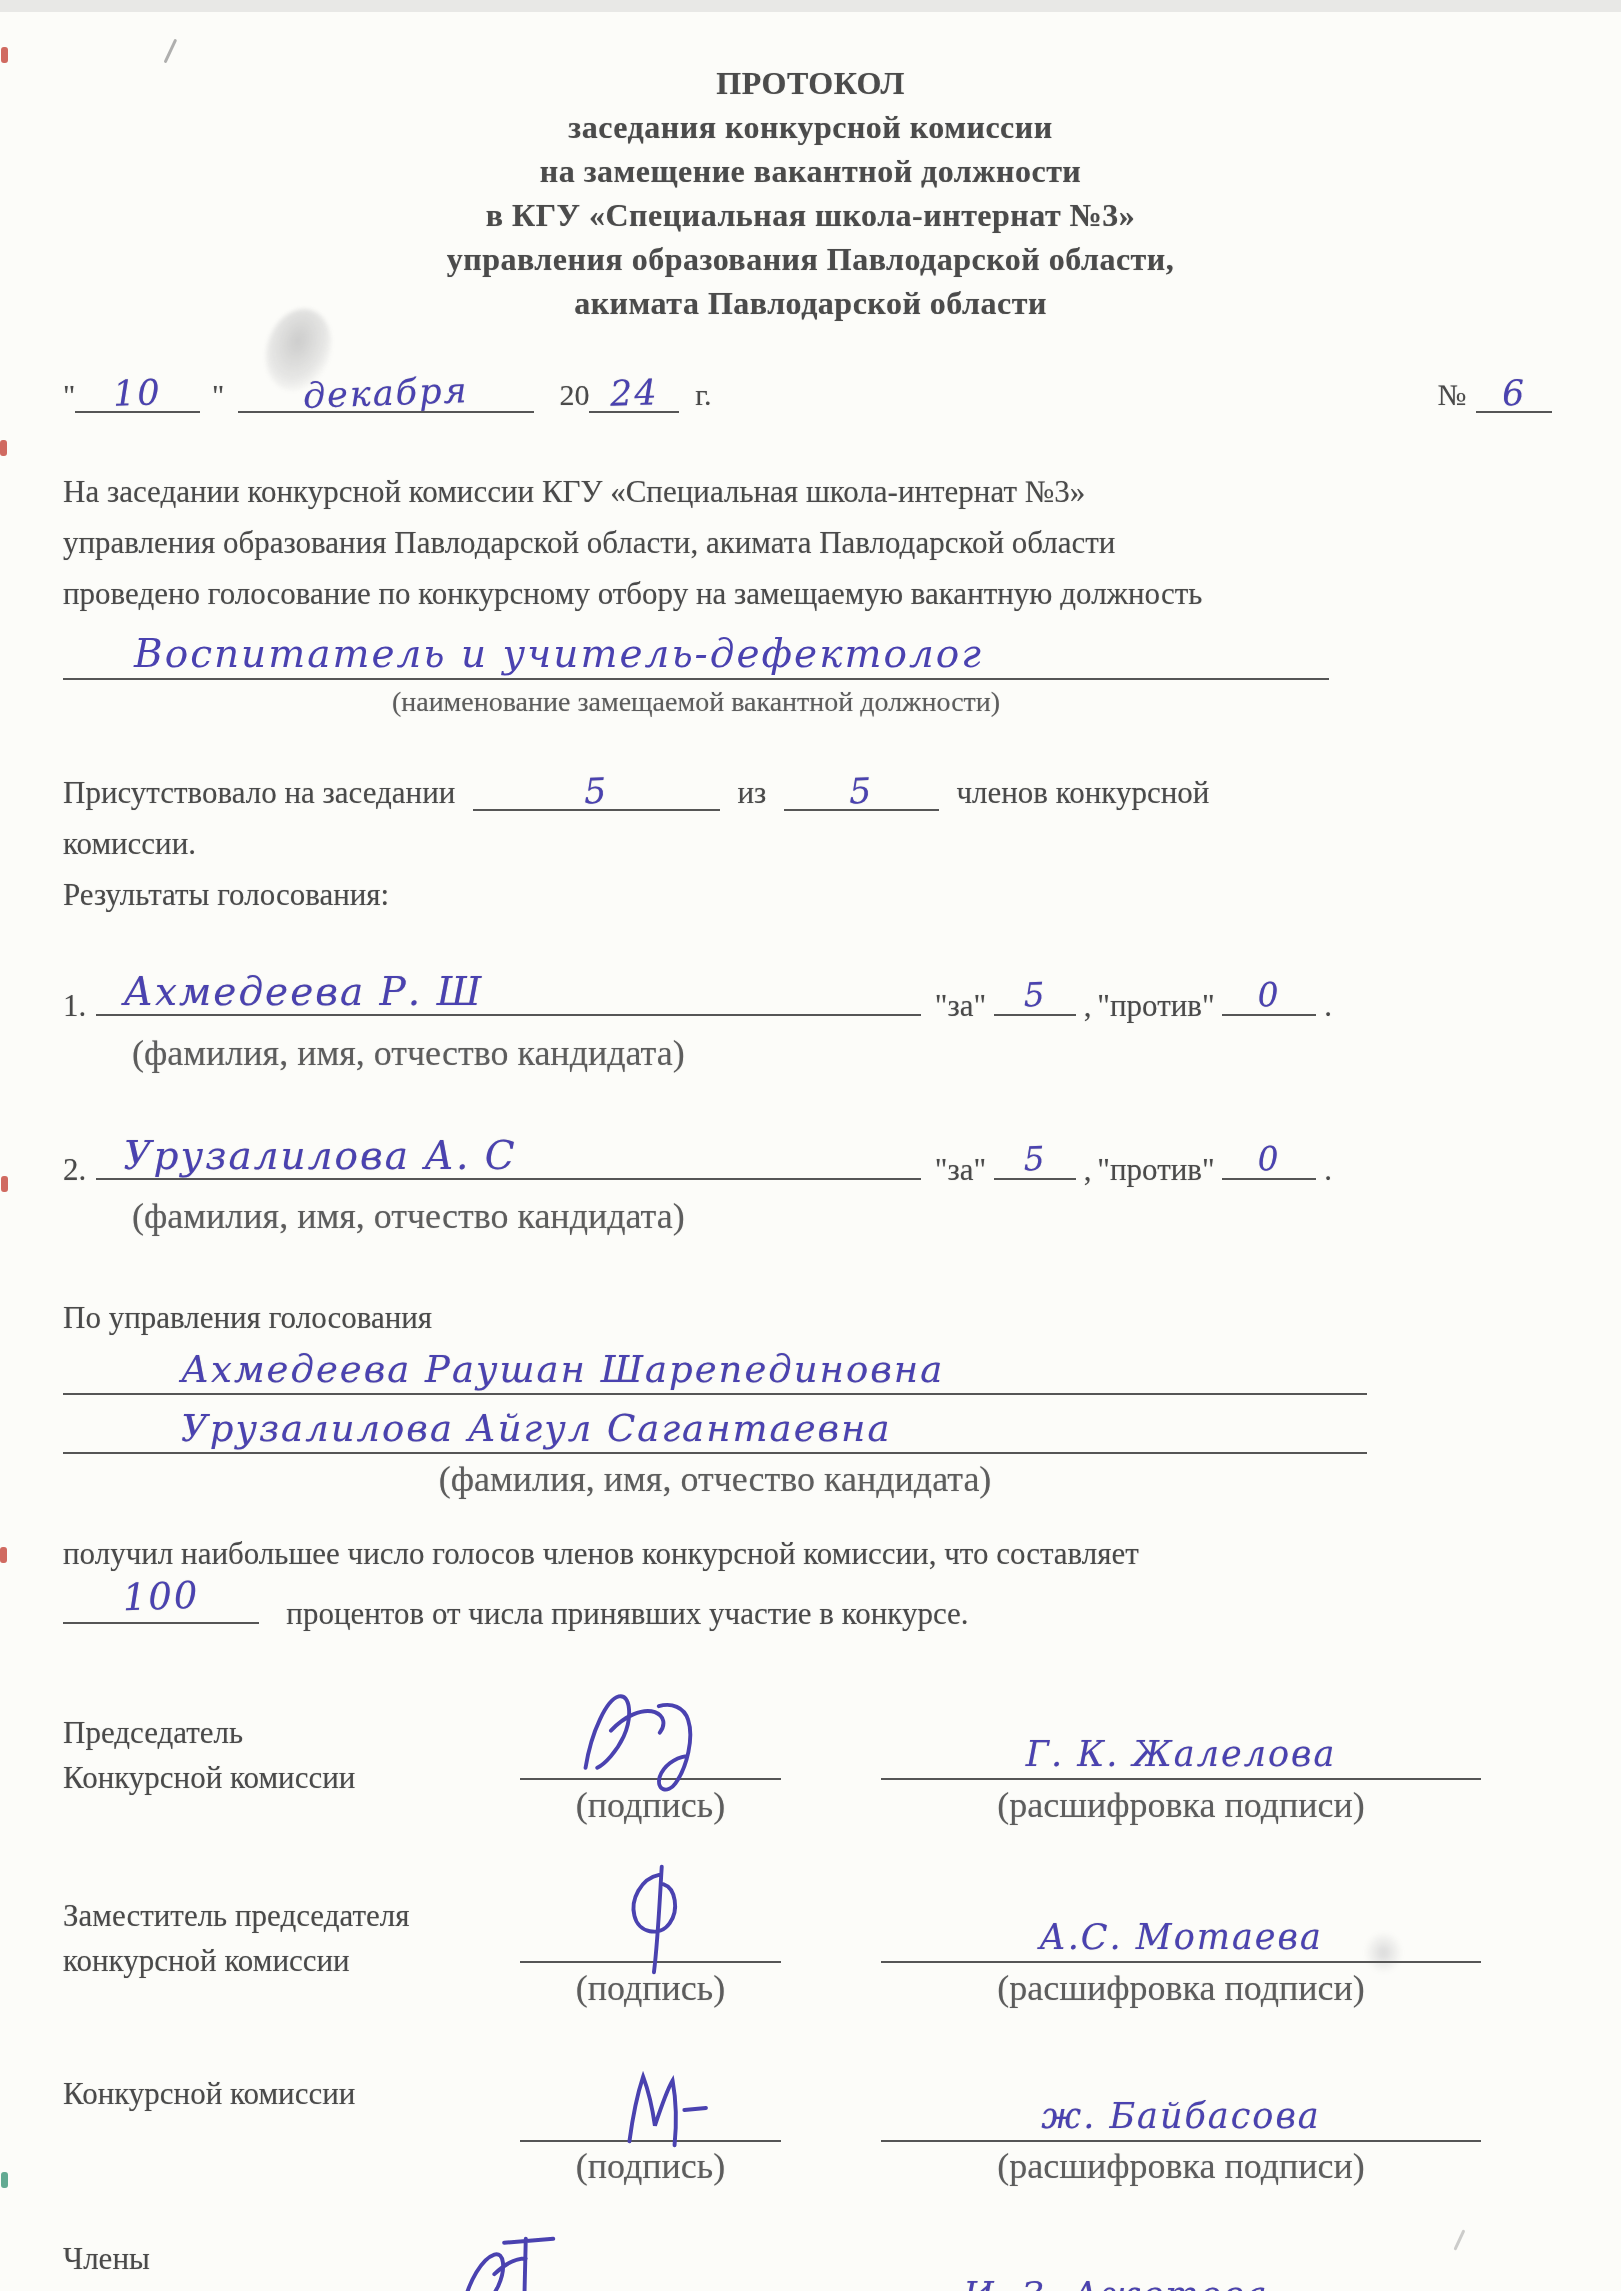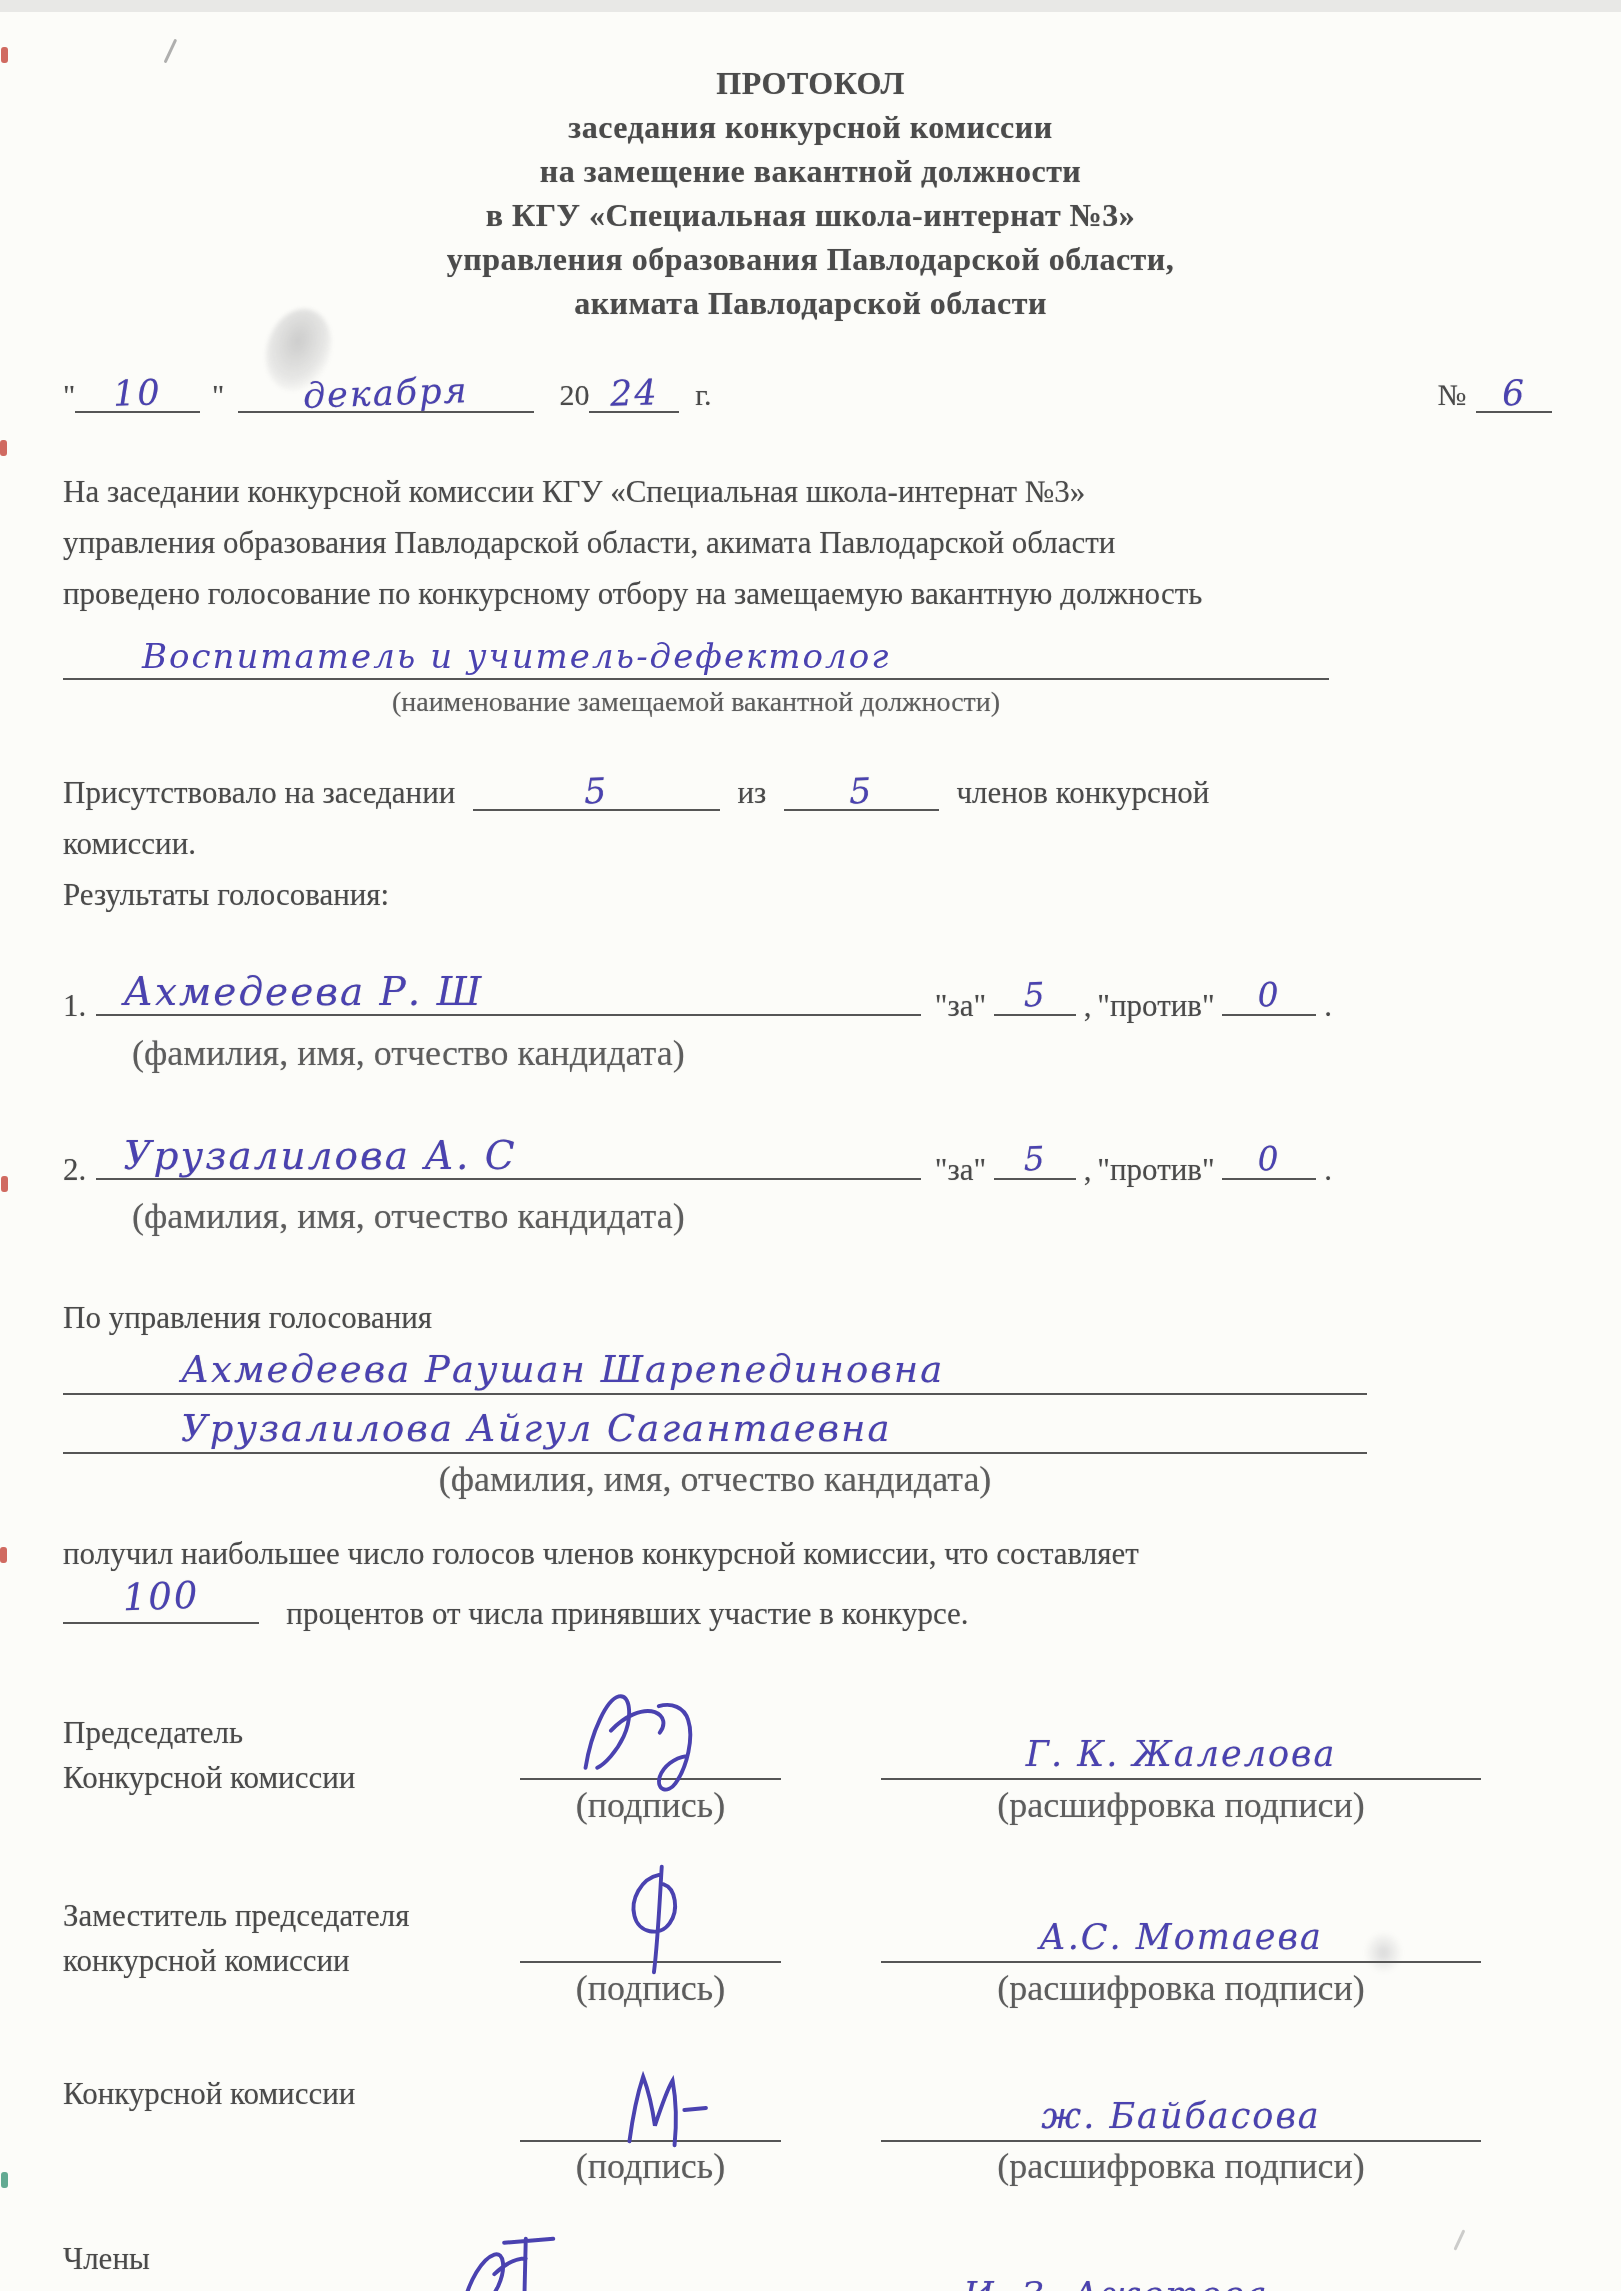--- a/index.html
+++ b/index.html
@@ -50,21 +50,21 @@
     font-size:30px;
   }
   .daterow .hw{ font-size:35px; }
   
   .para{ margin:53px 63px 0; font-size:31px; line-height:51px; }
   .posline{
     margin:2px 0 0 63px; width:1266px; height:57px;
     border-bottom:2px solid #565656;
     position:relative;
   }
-  .posline .hw{ position:absolute; left:79px; bottom:2px; font-size:34px; }
+  .posline .hw{ position:absolute; left:71px; bottom:2px; font-size:39px; }
   .poscaption{ width:1266px; margin-left:63px; margin-top:5.9px; }
   .poscaption .caption{ font-size:28px; }
   .attend{ margin:49px 63px 0; font-size:31px; line-height:51px; }
   .attend .hw, .cand .hw-num{ font-size:35px; }
   
   .cand{ margin:45px 63px 0; font-size:31px; }
   .candline{ display:flex; align-items:baseline; }
   .cname{ width:825px; height:49px; position:relative; border-bottom:2px solid #565656; margin:0 13.7px 0 9.8px;}
   .cname .hw{ position:absolute; left:27.4px; bottom:0px; font-size:39px; }
   .cand .caption{ margin:7.8px 0 0 69px; }

